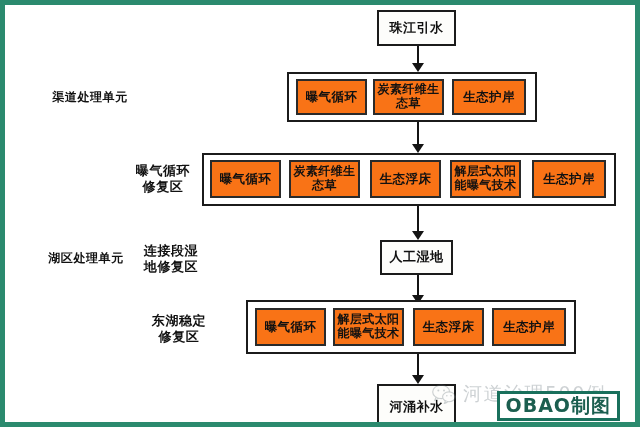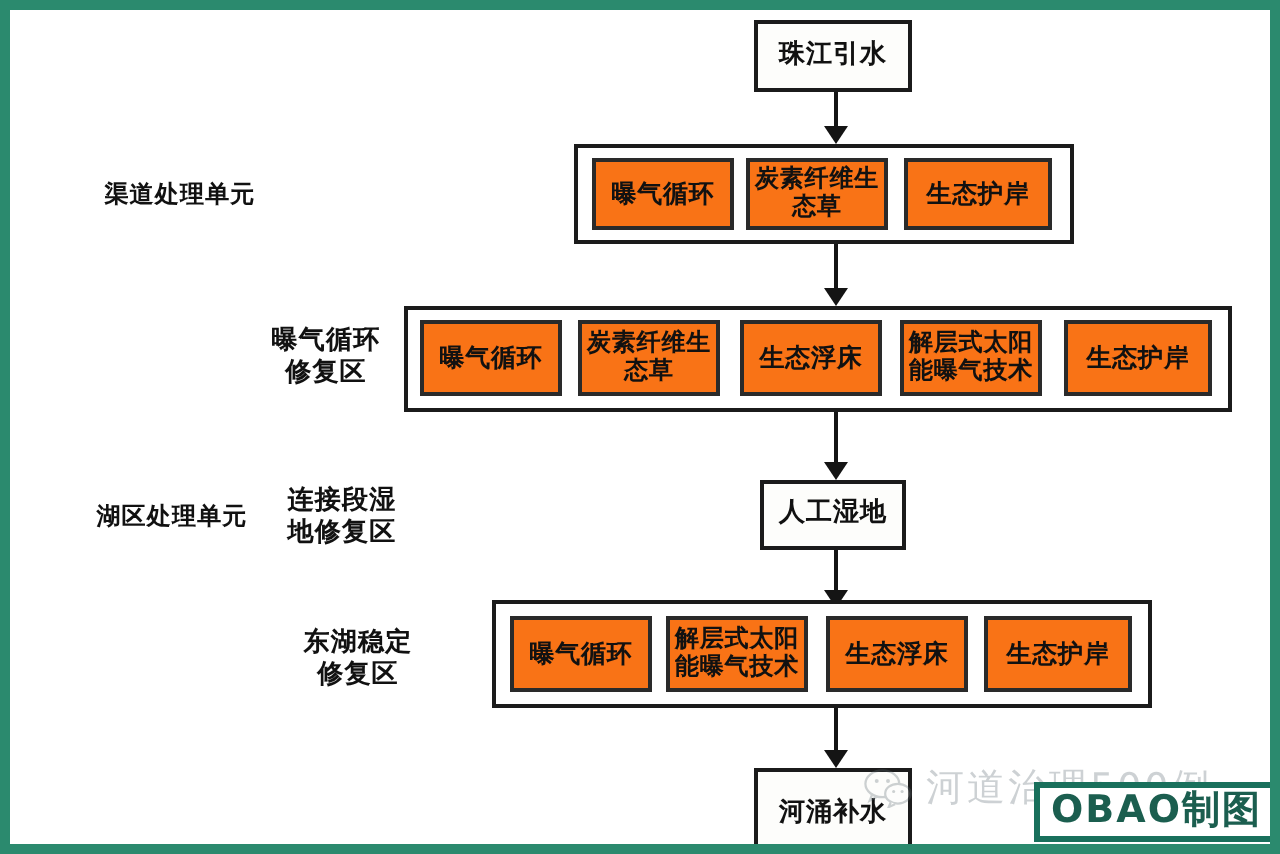--- a/index.html
+++ b/index.html
@@ -124,21 +124,21 @@
     color: #5d6b72;
     letter-spacing: 1.5px;
     font-weight: 500;
     white-space: nowrap;
   }
   .wm-logo { width: 24px; height: 20px; }
 
   
   #credit {
     position: absolute;
-    right: 0;
+    right: 20px;
     bottom: 6px;
     box-sizing: border-box;
     border: 3px solid #19705c;
     background: #ffffff;
     padding: 1px 6px 2px 6px;
     color: #1b5e4f;
     font-size: 19px;
     font-weight: 700;
     letter-spacing: 1px;
     z-index: 30;

